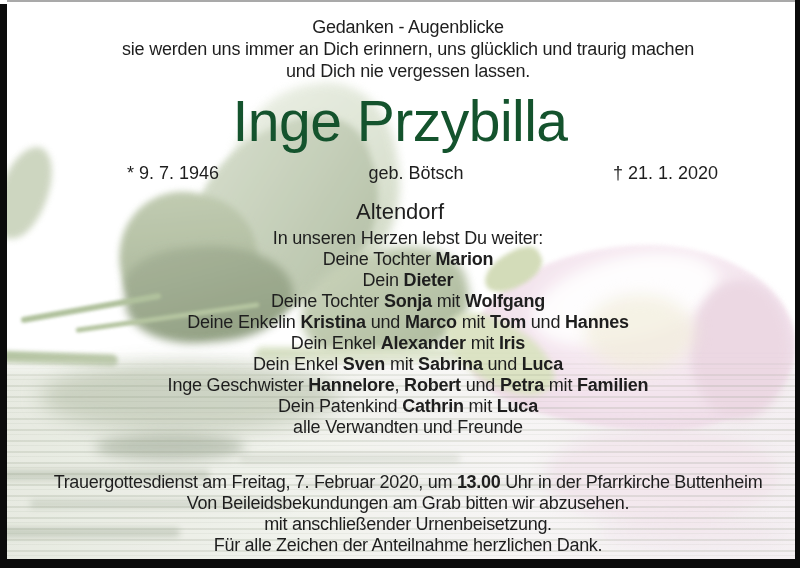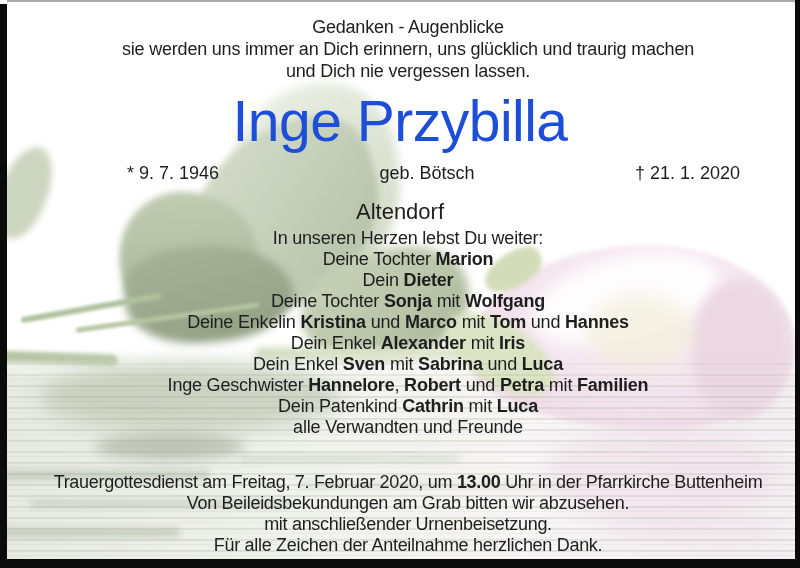--- a/index.html
+++ b/index.html
@@ -27,23 +27,23 @@
   }
   
   .frame{position:absolute;background:#0b0b0b;z-index:6;}
   .f-left{left:0;top:4px;bottom:0;width:7px;}
   .f-right{right:0;top:0;bottom:0;width:5px;}
   .f-bottom{left:0;right:0;bottom:0;height:9px;}
   .f-top{left:7px;right:5px;top:0;height:2px;background:#a9a9a9;}
   
   .txt{position:absolute;left:0;width:100%;text-align:center;z-index:4;}
   .opening{top:16px;font-size:18px;line-height:22px;letter-spacing:-0.2px;}
-  .name{top:88px;font-size:57px;font-weight:400;color:#1d4ed8;letter-spacing:-0.5px;}
+  .name{top:88px;font-size:57px;font-weight:400;color:#14532d;letter-spacing:-0.5px;}
   .dates{top:163px;display:flex;justify-content:space-between;box-sizing:border-box;
-         padding:0 60px 0 127px;font-size:18px;text-align:left;}
+         padding:0 82px 0 127px;font-size:18px;text-align:left;}
   .place{top:199px;font-size:22px;font-weight:400;}
   .family{top:228px;font-size:18px;line-height:21px;letter-spacing:-0.2px;}
   .closing{top:472px;font-size:18px;line-height:21px;letter-spacing:-0.3px;}
   .bold{font-weight:700;}
   .t-line{white-space:nowrap;padding-left:16px;}
 </style>
 </head>
 <body>
 
 <div class="sheet">

